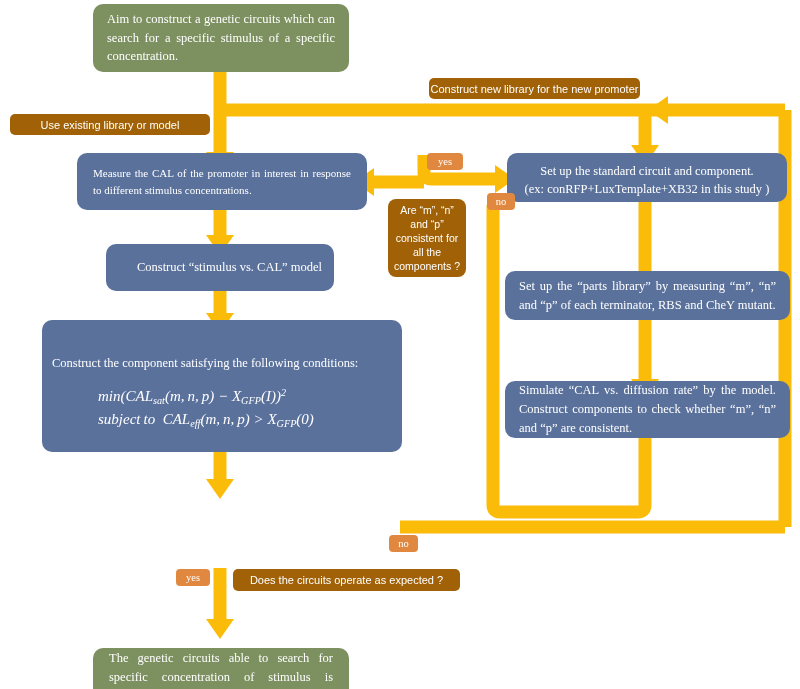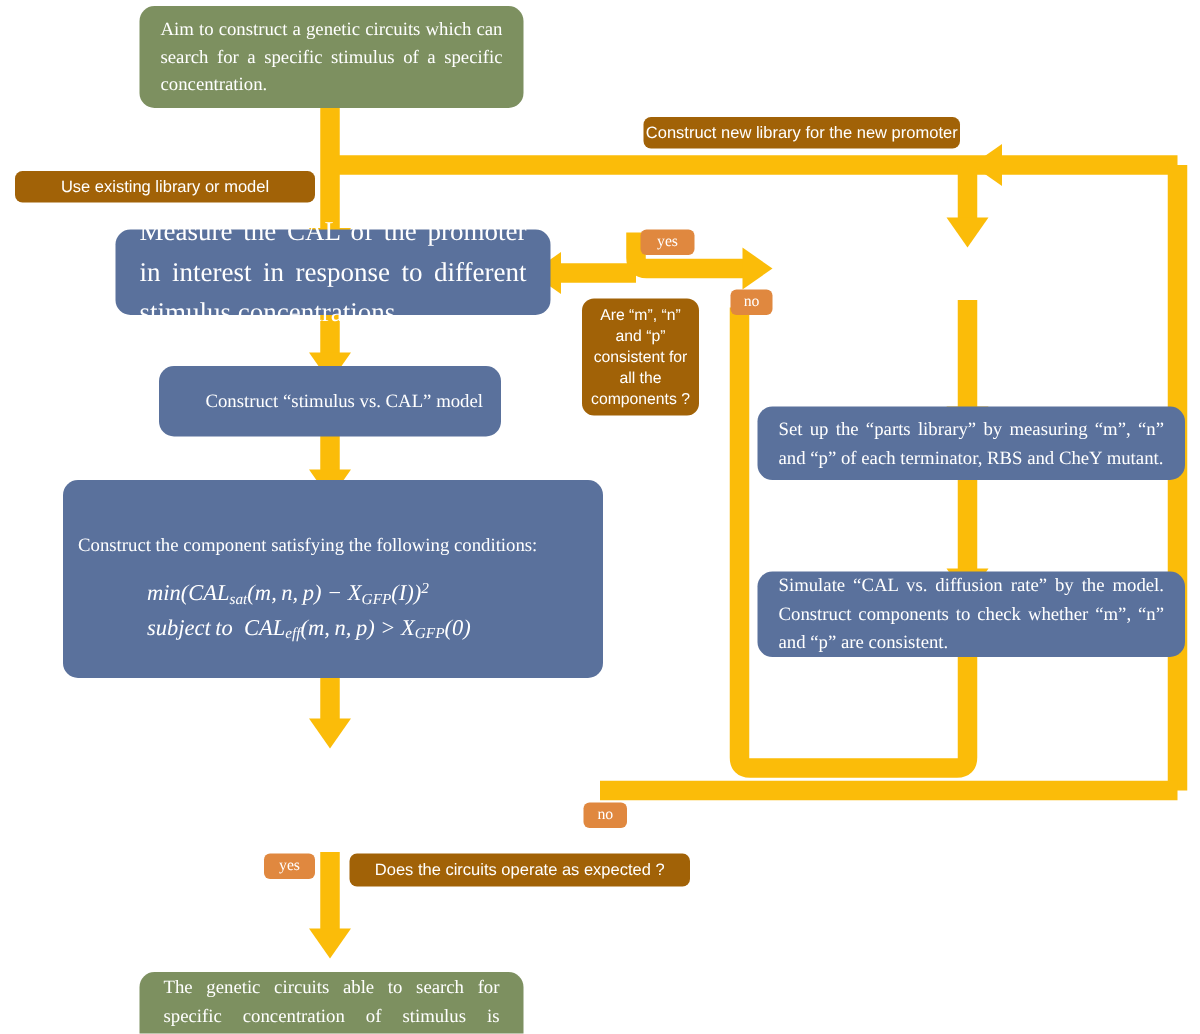--- a/index.html
+++ b/index.html
@@ -99,41 +99,46 @@
   </div>
 
   <div class="node orange sans" style="left:10px;top:114px;width:200px;height:21px;font-size:11px;">
     <span class="txt">Use existing library or model</span>
   </div>
 
   <div class="node orange sans" style="left:429px;top:78px;width:211px;height:21px;font-size:11px;">
     <span class="txt">Construct new library for the new promoter</span>
   </div>
 
-  <div class="node blue serif justify" style="left:77px;top:153px;width:290px;height:57px;padding:6px 16px;font-size:18px;line-height:1.5;">
+  <div class="node blue serif justify" style="left:77px;top:153px;width:290px;height:57px;padding:6px 16px;font-size:11px;line-height:1.5;">
     <span class="txt">Measure the CAL of the promoter in interest in response to different stimulus concentrations.</span>
   </div>
 
   <div class="node blue serif" style="left:106px;top:244px;width:228px;height:47px;padding:4px 12px;font-size:12.5px;text-align:right;">
     <span class="txt">Construct “stimulus vs. CAL” model</span>
   </div>
 
   <div class="node blue serif mathbox" style="left:42px;top:320px;width:360px;height:132px;padding:10px 10px;font-size:12.5px;
               display:block;">
     <div style="margin-top:26px;text-align:left;">Construct the component satisfying the following conditions:</div>
     <div class="mathwrap">
       <div>
         <span style="font-size:15px;">min(<i>CAL</i><sub><i>sat</i></sub>(<i>m</i>, <i>n</i>, <i>p</i>) − <i>X</i><sub><i>GFP</i></sub>(<i>I</i>))<sup>2</sup></span>
       </div>
       <div>
         <span style="font-size:15px;text-align:right;">subject to&nbsp; <i>CAL</i><sub><i>eff</i></sub>(<i>m</i>, <i>n</i>, <i>p</i>) &gt; <i>X</i><sub><i>GFP</i></sub>(0)</span>
       </div>
     </div>
   </div>
 
+  <div class="node blue serif" style="left:507px;top:153px;width:280px;height:49px;padding:4px 10px;font-size:12.5px;line-height:1.45;
+              display:block;text-align:center;">
+    <div style="margin-top:5px;">Set up the standard circuit and component.</div>
+    <div>(ex: conRFP+LuxTemplate+XB32 in this study )</div>
+  </div>
 
   <div class="node blue serif justify" style="left:505px;top:271px;width:285px;height:49px;padding:5px 14px;font-size:12.5px;line-height:1.5;">
     <span class="txt">Set up the “parts library” by measuring “m”, “n” and “p” of each terminator, RBS and CheY mutant.</span>
   </div>
 
   <div class="node blue serif justify" style="left:505px;top:381px;width:285px;height:57px;padding:5px 14px;font-size:12.5px;line-height:1.5;">
     <span class="txt">Simulate “CAL vs. diffusion rate” by the model. Construct components to check whether “m”, “n” and “p” are consistent.</span>
   </div>
 
   <div class="node orange sans" style="left:388px;top:199px;width:78px;height:78px;padding:4px 6px;font-size:10.5px;line-height:1.35;border-radius:8px;">

